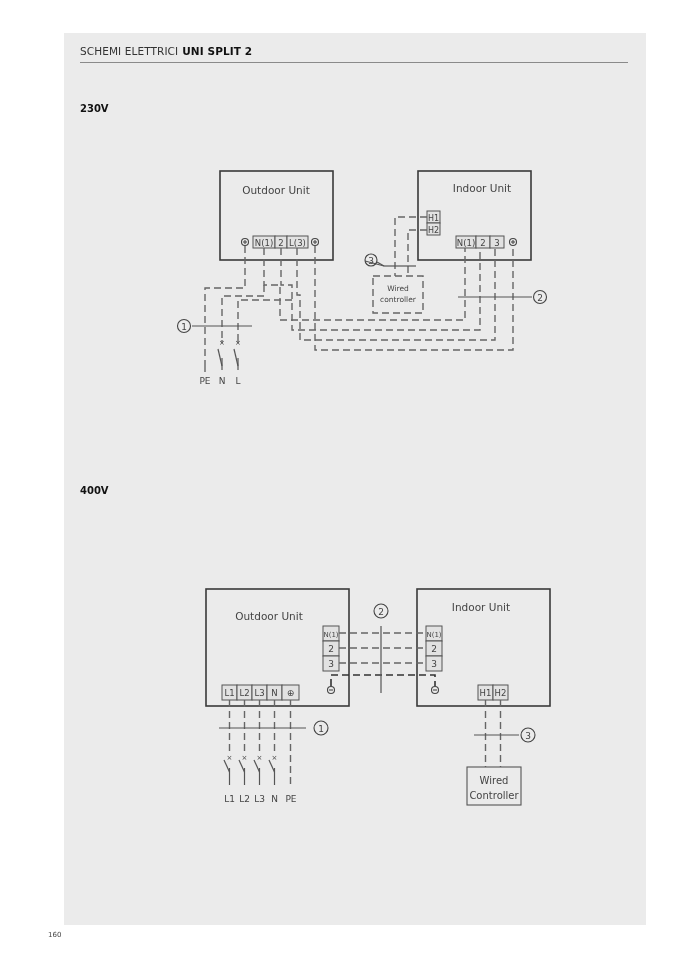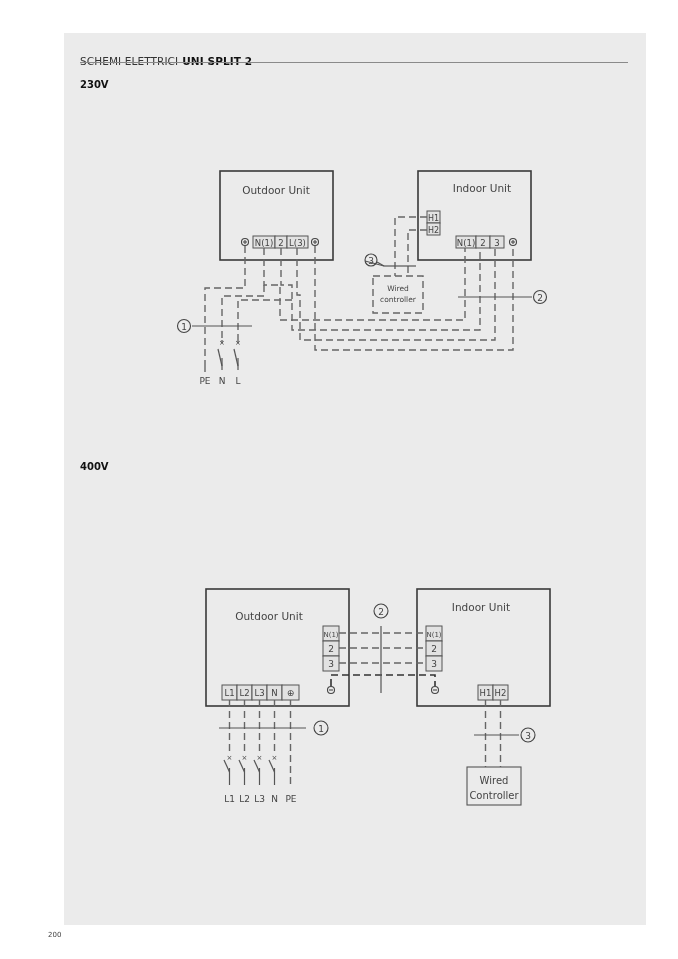--- a/index.html
+++ b/index.html
@@ -1,44 +1,44 @@
 <!DOCTYPE html>
 <html><head>
 <meta charset="utf-8">
 <style>
   html, body { margin:0; padding:0; }
   body { width:678px; height:959px; background:#ffffff; position:relative; overflow:hidden;
          font-family:"DejaVu Sans", sans-serif; }
   .panel { position:absolute; left:64px; top:33px; width:582px; height:892px; background:#ebebeb; }
-  .header { position:absolute; left:80px; top:45px; font-size:10.5px; color:#333; letter-spacing:0.1px;margin-top:10px; }
+  .header { position:absolute; left:80px; top:45px; font-size:10.5px; color:#333; letter-spacing:0.1px; }
   .header .light { font-weight:normal; }
   .header .bold { font-weight:bold; color:#111; margin-left:4px; }
   .rule { position:absolute; left:80px; top:62px; width:548px; height:1px; background:#8a8a8a; }
-  .sec { position:absolute; left:80px; font-size:10px; font-weight:bold; color:#111; }
+  .sec { position:absolute; left:80px; font-size:10px; font-weight:bold; color:#111;margin-top:24px; }
   .pagenum { position:absolute; left:48px; top:931px; font-size:7px; color:#444; }
   svg.diag { position:absolute; left:0; top:0; }
   svg text { font-family:"DejaVu Sans", sans-serif; fill:#444; }
   .box { fill:none; stroke:#3a3a3a; stroke-width:1.6; }
   .tb { fill:#e2e2e2; stroke:#555; stroke-width:1; }
   .dash { fill:none; stroke:#666; stroke-width:1.4; stroke-dasharray:7 4; }
   .dashb { fill:none; stroke:#333; stroke-width:1.6; stroke-dasharray:7 4; }
   .solid { fill:none; stroke:#555; stroke-width:1.2; }
   .circ { fill:none; stroke:#444; stroke-width:1.1; }
 </style>
 </head>
 <body>
 
 <div class="panel"></div>
 <div class="header">
   <span class="light">SCHEMI ELETTRICI</span><span class="bold">UNI SPLIT 2</span>
 </div>
 <div class="rule"></div>
 <div class="sec" style="top:79px;">230V</div>
 <div class="sec" style="top:461px;">400V</div>
-<div class="pagenum">200</div>
+<div class="pagenum">160</div>
 
 <svg class="diag" width="678" height="959">
 
   <rect class="box" x="220" y="171" width="113" height="89"></rect>
   <text x="276" y="194" font-size="10.5" text-anchor="middle">Outdoor Unit</text>
 
   <g>
     <rect class="tb" x="253" y="236" width="22" height="12"></rect>
     <rect class="tb" x="275" y="236" width="12" height="12"></rect>
     <rect class="tb" x="287" y="236" width="21" height="12"></rect>

